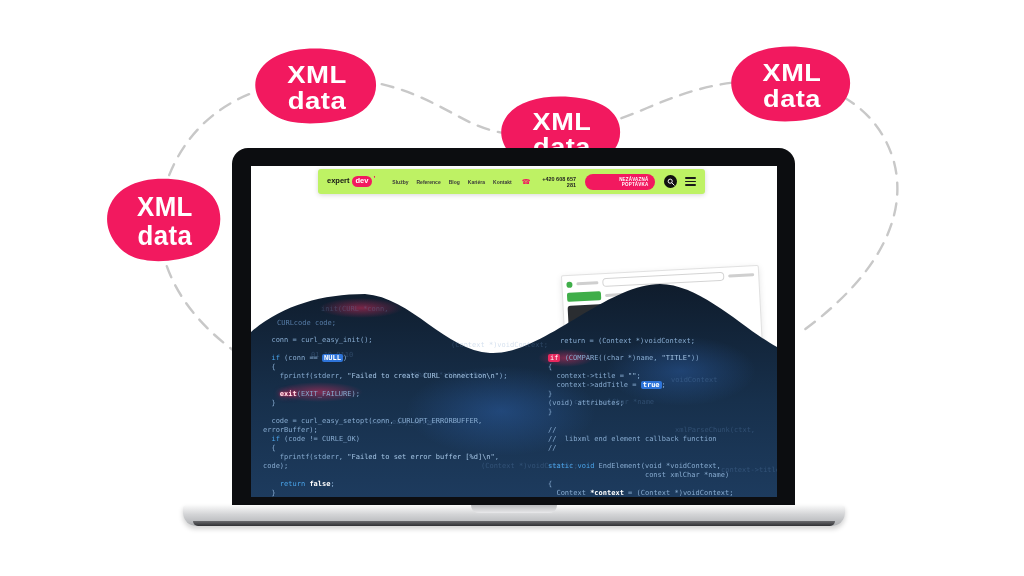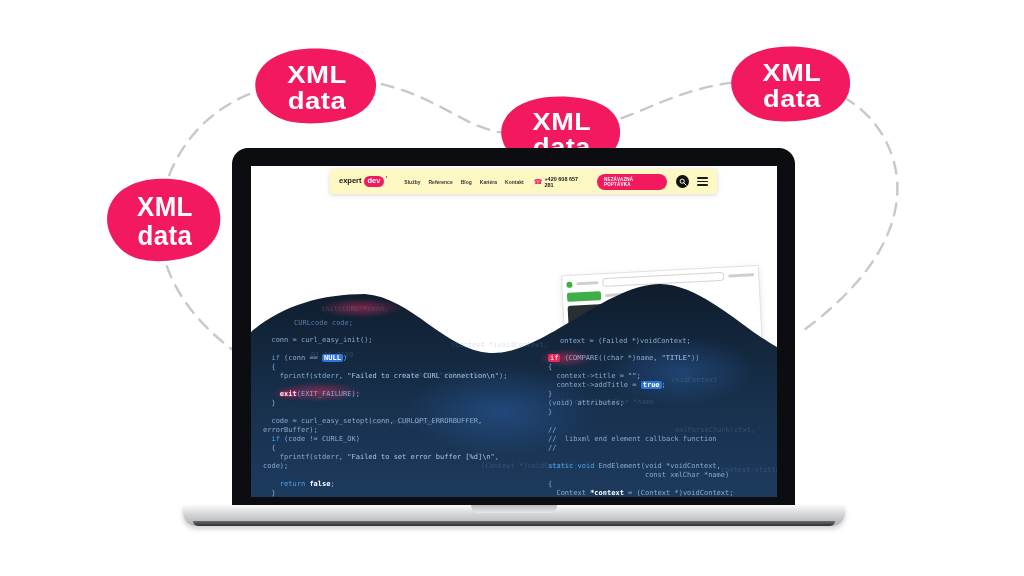--- a/index.html
+++ b/index.html
@@ -20,23 +20,23 @@
   .screen{position:absolute;left:19px;top:18px;width:526px;height:331px;
      background:#ffffff;overflow:hidden;}
   .laptop-base{position:absolute;left:183px;top:505px;width:662px;height:21px;z-index:3;
      background:linear-gradient(#fbfbfb,#d3d4d6 45%,#aeb0b3);
      border-radius:3px 3px 13px 13px;box-shadow:0 3px 5px rgba(0,0,0,.18);}
   .base-notch{position:absolute;left:288px;top:0;width:86px;height:8px;
      background:linear-gradient(#b9babd,#e9e9eb);border-radius:0 0 9px 9px;}
   .base-bottom{position:absolute;left:10px;right:10px;bottom:0;height:5px;
      background:linear-gradient(#6a6b6e,#2f3033);border-radius:0 0 10px 10px;}
   
-  .site-header{position:absolute;left:79px;top:3px;width:387px;height:25px;z-index:5;
-     background:#fef9c3;border-radius:3px;box-shadow:0 1px 5px rgba(0,0,0,.16);
-     display:flex;align-items:center;padding:0 9px;box-sizing:border-box;gap:5px;}
+  .site-header{position:absolute;left:67px;top:3px;width:387px;height:25px;z-index:5;
+     background:#bef264;border-radius:3px;box-shadow:0 1px 5px rgba(0,0,0,.16);
+     display:flex;align-items:center;padding:0 9px;box-sizing:border-box;gap:5px;text-align:right;}
   .logo{display:flex;align-items:flex-start;cursor:pointer;}
   .logo-text{font-size:7.5px;font-weight:800;color:#141414;line-height:10px;}
   .logo-badge{background:#F2195F;color:#fff;font-size:7.5px;font-weight:800;
      line-height:8px;padding:1px 4px 2px;border-radius:7px;margin-left:2px;}
   .logo-mark{color:#F2195F;font-size:8px;font-weight:800;line-height:5px;margin-left:1px;}
   .nav{display:flex;gap:8px;margin-left:12px;}
   .nav-item{font-size:5px;color:#3a3a3a;font-weight:700;cursor:pointer;}
   .spacer{flex:1;}
   .phone{display:flex;align-items:center;gap:2px;cursor:pointer;}
   .phone-glyph{color:#F2195F;font-size:7px;line-height:7px;}
@@ -147,23 +147,23 @@
           <div class="ghost" style="left: 300px; top: 232px; padding-left: 23px;">const xmlChar *name</div>
           <div class="ghost" style="left: 120px; top: 252px;">curl_easy_setopt(</div>
           <div class="ghost" style="left: 230px; top: 296px;">(Context *)voidContext;</div>
           <div class="ghost" style="left: 420px; top: 210px;">voidContext</div>
           <div class="ghost" style="left: 424px; top: 260px;">xmlParseChunk(ctxt,</div>
           <div class="ghost" style="left: 60px; top: 185px;">01 10 0110</div>
           <div class="ghost" style="left: 470px; top: 300px;">context-&gt;title</div>
         </div>
 
       <div class="code-layer">
-          <div class="cblock" style="left: 26px; top: 153px; margin-left: 17px;"><div class="cl"><span class="tk-dim">CURLcode code;</span></div></div>
+          <div class="cblock" style="left: 26px; top: 153px;"><div class="cl"><span class="tk-dim">CURLcode code;</span></div></div>
           <div class="cblock" style="left: 12px; top: 170px;"><div class="cl"><span class="tk-b">  conn = curl_easy_init();</span></div><div class="cl">&nbsp;</div><div class="cl"><span class="tk-b">  </span><span class="tk-k">if</span><span class="tk-b"> (conn == </span><span class="tk-nb">NULL</span><span class="tk-b">)</span></div><div class="cl"><span class="tk-b">  {</span></div><div class="cl"><span class="tk-b">    fprintf(stderr, </span><span class="tk-s">"Failed to create CURL connection\n"</span><span class="tk-b">);</span></div><div class="cl">&nbsp;</div><div class="cl"><span class="tk-b">    </span><span class="tk-xb">exit</span><span class="tk-b">(EXIT_FAILURE);</span></div><div class="cl"><span class="tk-b">  }</span></div><div class="cl">&nbsp;</div><div class="cl"><span class="tk-b">  code = curl_easy_setopt(conn, CURLOPT_ERRORBUFFER,</span></div><div class="cl"><span class="tk-b">errorBuffer);</span></div><div class="cl"><span class="tk-b">  </span><span class="tk-k">if</span><span class="tk-b"> (code != CURLE_OK)</span></div><div class="cl"><span class="tk-b">  {</span></div><div class="cl"><span class="tk-b">    fprintf(stderr, </span><span class="tk-s">"Failed to set error buffer [%d]\n"</span><span class="tk-b">,</span></div><div class="cl"><span class="tk-b">code);</span></div><div class="cl">&nbsp;</div><div class="cl"><span class="tk-b">    </span><span class="tk-k">return </span><span class="tk-w">false</span><span class="tk-b">;</span></div><div class="cl"><span class="tk-b">  }</span></div></div>
-          <div class="cblock" style="left: 309px; top: 171px;"><div class="cl"><span class="tk-b">ontext = (Failed *)voidContext;</span></div></div>
+          <div class="cblock" style="left: 309px; top: 171px;"><div class="cl"><span class="tk-b">return = (Context *)voidContext;</span></div></div>
           <div class="cblock" style="left: 297px; top: 188px;"><div class="cl"><span class="tk-xb2">if</span><span class="tk-b"> (COMPARE((char *)name, </span><span class="tk-s">"TITLE"</span><span class="tk-b">))</span></div><div class="cl"><span class="tk-b">{</span></div><div class="cl"><span class="tk-b">  context-&gt;title = </span><span class="tk-s">""</span><span class="tk-b">;</span></div><div class="cl"><span class="tk-b">  context-&gt;addTitle = </span><span class="tk-tb">true</span><span class="tk-b">;</span></div><div class="cl"><span class="tk-b">}</span></div><div class="cl"><span class="tk-b">(void) attributes;</span></div><div class="cl"><span class="tk-b">}</span></div><div class="cl">&nbsp;</div><div class="cl"><span class="tk-b">//</span></div><div class="cl"><span class="tk-b">//  libxml end element callback function</span></div><div class="cl"><span class="tk-b">//</span></div><div class="cl">&nbsp;</div><div class="cl"><span class="tk-k">static void</span><span class="tk-b"> EndElement(void *voidContext,</span></div><div class="cl"><span class="tk-b">                       const xmlChar *name)</span></div><div class="cl"><span class="tk-b">{</span></div><div class="cl"><span class="tk-b">  Context </span><span class="tk-w">*context</span><span class="tk-b"> = (Context *)voidContext;</span></div></div>
         </div>
 
       <div class="site-header">
         <div class="logo">
           <span class="logo-text">expert</span>
           <span class="logo-badge">dev</span>
           <span class="logo-mark">'</span>
         </div>
         <div class="nav">

